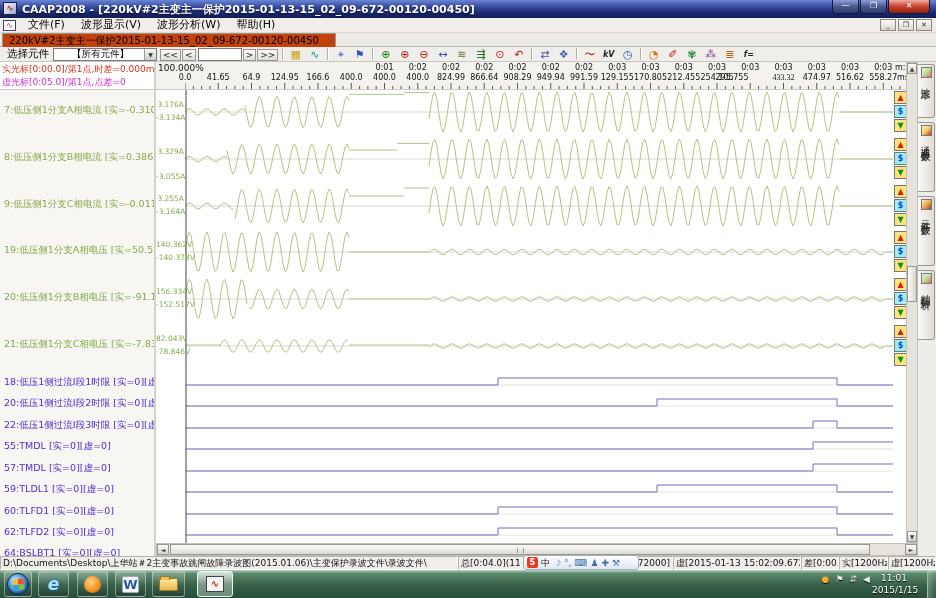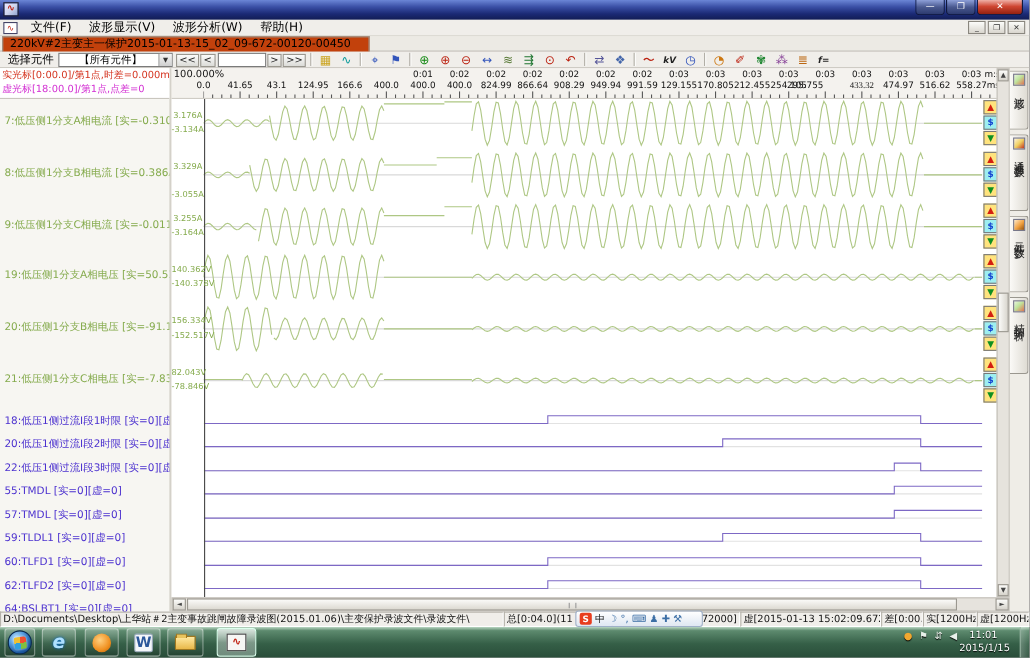--- a/index.html
+++ b/index.html
@@ -155,20 +155,21 @@
   .show-desktop{position:absolute;right:0;top:0;width:9px;height:28px;border-left:1px solid #9fb8a8;
     background:linear-gradient(90deg,rgba(255,255,255,.25),rgba(255,255,255,.05));}
 </style>
 </head>
 <body>
 
 <div class="screen">
 
   <div class="titlebar">
     <div class="app-icon">∿</div>
+    <div class="title-text">CAAP2008 - [220kV#2主变主一保护2015-01-13-15_02_09-672-00120-00450]</div>
     <div class="win-btns" id="win-btns">
         <div class="win-btn">—</div>
         <div class="win-btn">❐</div>
         <div class="win-btn close">✕</div>
       </div>
   </div>
 
   <div class="menubar">
     <div class="mdi-doc-icon">∿</div>
     <span id="menu-items"><span class="menu-item">文件(F)</span><span class="menu-item">波形显示(V)</span><span class="menu-item">波形分析(W)</span><span class="menu-item">帮助(H)</span></span>
@@ -221,21 +222,21 @@
         <span class="tb-btn" style="color: rgb(34, 136, 51);">✾</span>
         <span class="tb-btn" style="color: rgb(136, 68, 153);">⁂</span>
         <span class="tb-btn" style="color: rgb(187, 102, 17);">≣</span>
         <span class="tb-btn kv-glyph" style="color: rgb(34, 34, 34);">f=</span>
       </span>
   </div>
 
   <div class="left-panel">
     <div class="cursor-box">
       <div class="cursor-real">实光标[0:00.0]/第1点,时差=0.000ms</div>
-      <div class="cursor-virtual">虚光标[18:00.0]/第1点,点差=0</div>
+      <div class="cursor-virtual">虚光标[0:05.0]/第1点,点差=0</div>
     </div>
     <div id="channel-labels">
         <div class="ch-label analog" style="top: 42px;">7:低压侧1分支A相电流 [实=-0.310A][虚</div>
         <div class="ch-label analog" style="top: 89px;">8:低压侧1分支B相电流 [实=0.386A][虚</div>
         <div class="ch-label analog" style="top: 136px;">9:低压侧1分支C相电流 [实=-0.011A][虚</div>
         <div class="ch-label analog" style="top: 182px;">19:低压侧1分支A相电压 [实=50.534V][虚</div>
         <div class="ch-label analog" style="top: 229px;">20:低压侧1分支B相电压 [实=-91.178V][</div>
         <div class="ch-label analog" style="top: 276px;">21:低压侧1分支C相电压 [实=-7.833V][虚</div>
         <div class="ch-label digital" style="top: 314px;">18:低压1侧过流Ⅰ段1时限 [实=0][虚=0]</div>
         <div class="ch-label digital" style="top: 335px;">20:低压1侧过流Ⅰ段2时限 [实=0][虚=0]</div>
@@ -263,21 +264,21 @@
         <div class="tick-lab" style="left: 448.5px; top: 1px;">0:03</div>
         <div class="tick-lab" style="left: 481.75px; top: 1px;">0:03</div>
         <div class="tick-lab" style="left: 515px; top: 1px;">0:03</div>
         <div class="tick-lab" style="left: 548.25px; top: 1px;">0:03</div>
         <div class="tick-lab" style="left: 581.5px; top: 1px;">0:03</div>
         <div class="tick-lab" style="left: 614.75px; top: 1px;">0:03</div>
         <div class="tick-lab" style="left: 648px; top: 1px;">0:03</div>
         <div class="tick-lab" style="left: 681.25px; top: 1px;">0:03</div>
         <div class="tick-lab" style="left: -17px; top: 11px;">0.0</div>
         <div class="tick-lab" style="left: 16.25px; top: 11px;">41.65</div>
-        <div class="tick-lab" style="left: 49.5px; top: 11px;">43.1</div>
+        <div class="tick-lab" style="left: 49.5px; top: 11px;">64.9</div>
         <div class="tick-lab" style="left: 82.75px; top: 11px;">124.95</div>
         <div class="tick-lab" style="left: 116px; top: 11px;">166.6</div>
         <div class="tick-lab" style="left: 149.25px; top: 11px;">400.0</div>
         <div class="tick-lab" style="left: 182.5px; top: 11px;">400.0</div>
         <div class="tick-lab" style="left: 215.75px; top: 11px;">400.0</div>
         <div class="tick-lab" style="left: 249px; top: 11px;">824.99</div>
         <div class="tick-lab" style="left: 282.25px; top: 11px;">866.64</div>
         <div class="tick-lab" style="left: 315.5px; top: 11px;">908.29</div>
         <div class="tick-lab" style="left: 348.75px; top: 11px;">949.94</div>
         <div class="tick-lab" style="left: 382px; top: 11px;">991.59</div>

